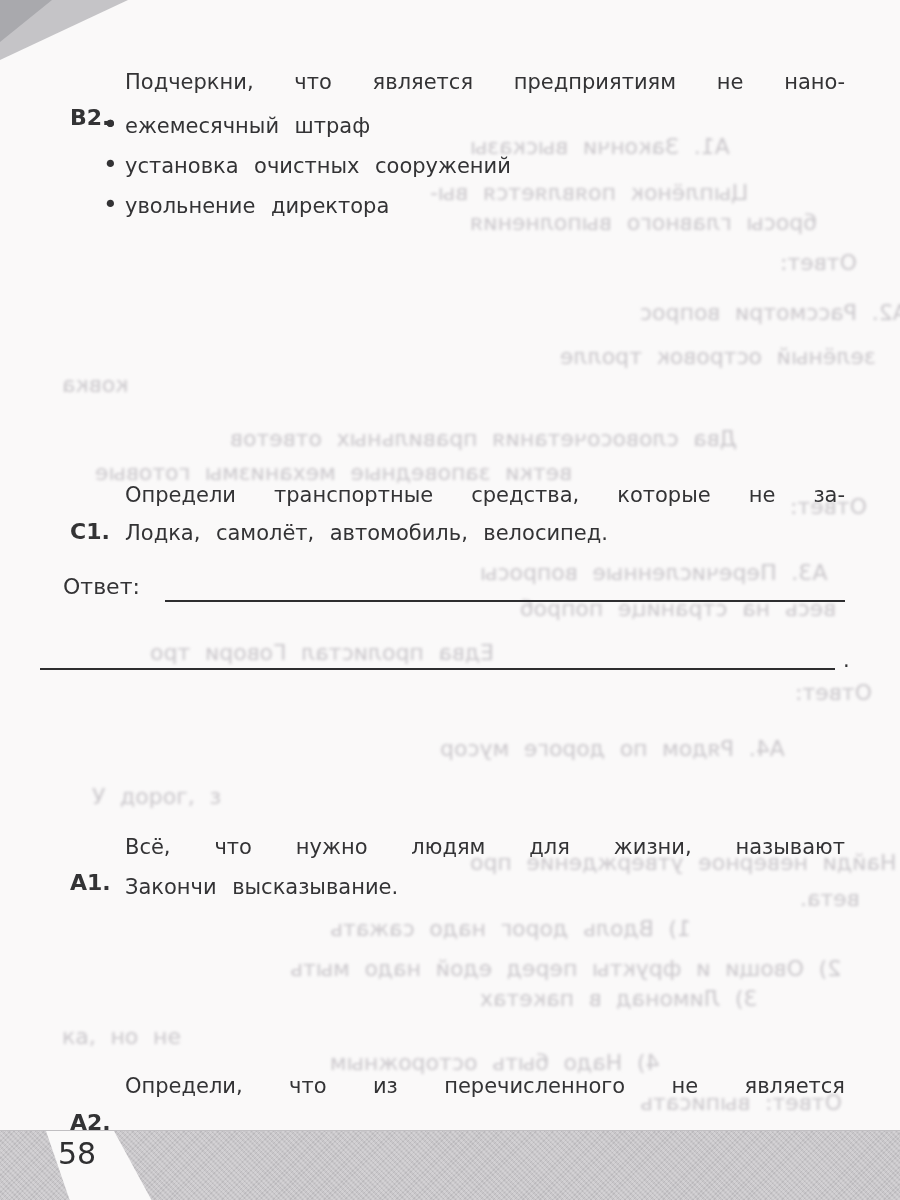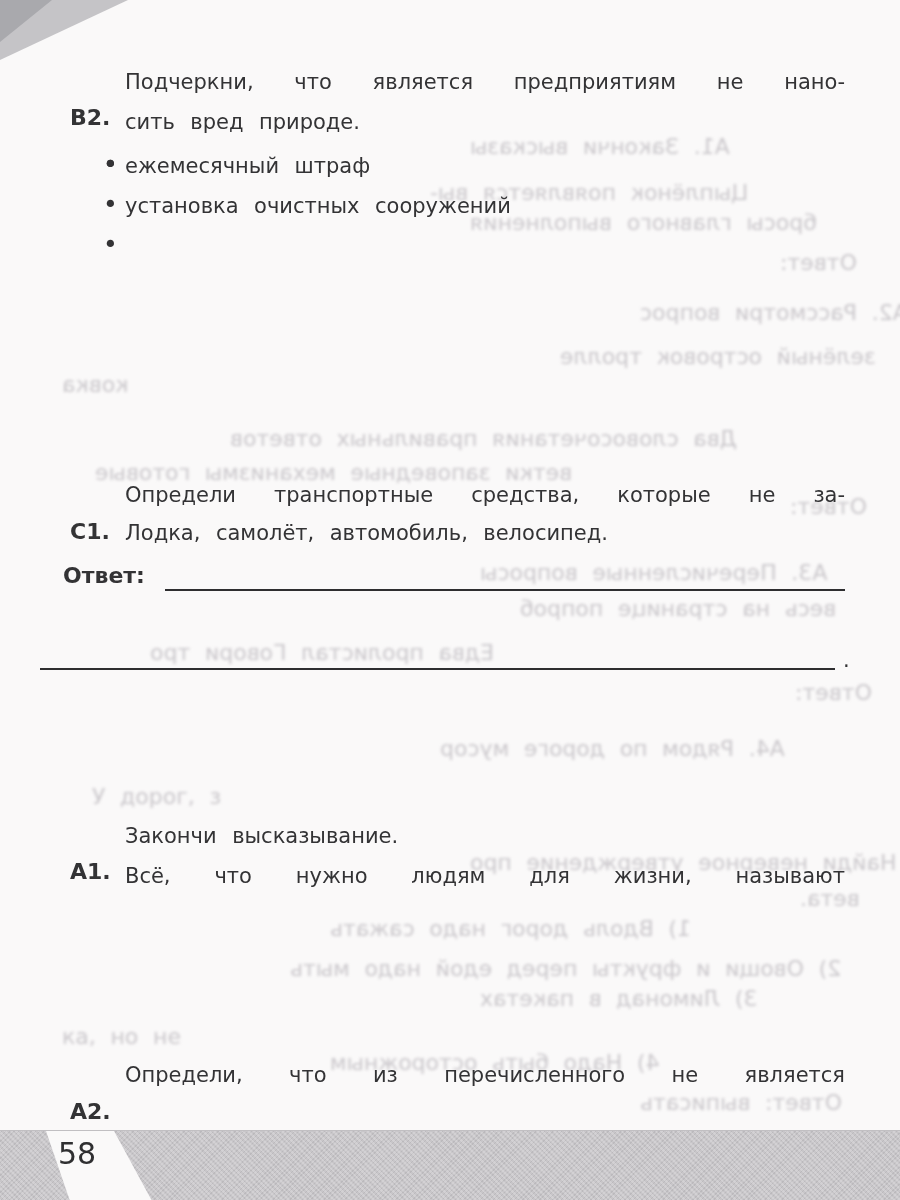--- a/index.html
+++ b/index.html
@@ -133,48 +133,47 @@
     <div class="ghost flip" style="left:640px;top:1090px;">Ответ: выписать</div>
   </div>
 
   <div class="corner-light"></div>
   <div class="corner-dark"></div>
 
   <div class="content q" style="top:62px;">
     <span class="q-label">В2.</span>
     <div class="q-body">
       <div class="ln just">Подчеркни, что является предприятиям не нано-</div>
-      <div class="ln ws">сить вред природе.</div>
       <div class="opts">
         <div class="opt"><span class="dot">•</span></div>
         <div class="opt"><span class="dot">•</span><span>ежемесячный штраф</span></div>
         <div class="opt"><span class="dot">•</span><span>установка очистных сооружений</span></div>
-        <div class="opt"><span class="dot">•</span></div>
+        <div class="opt"><span class="dot">•</span><span>увольнение директора</span></div>
       </div>
     </div>
   </div>
 
   <div class="content q lh38" style="top:312px;">
     <span class="q-label">С1.</span>
     <div class="q-body">
       <div class="ln just">Определи транспортные средства, которые не за-</div>
       <div class="ln ws">Лодка, самолёт, автомобиль, велосипед.</div>
     </div>
-    <div class="answer-row" style="margin-top:4px;font-weight:bold;">
+    <div class="answer-row" style="margin-top:15px;">
       <span class="ans-label">Ответ:</span>
       <div class="rule"></div>
     </div>
   </div>
 
 
   <div class="content q" style="top:532px;">
     <span class="q-label">А1.</span>
     <div class="q-body">
+      <div class="ln just">Всё, что нужно людям для жизни, называют</div>
       <div class="ln ws">Закончи высказывание.</div>
-      <div class="ln just">Всё, что нужно людям для жизни, называют</div>
     </div>
   </div>
   <div class="a1-rule-row" style="top:642px;">
     <div class="rule"></div>
     <span class="period">.</span>
   </div>
 
   <div class="content q lh38" style="top:692px;">
     <span class="q-label">А2.</span>
     <div class="q-body">

